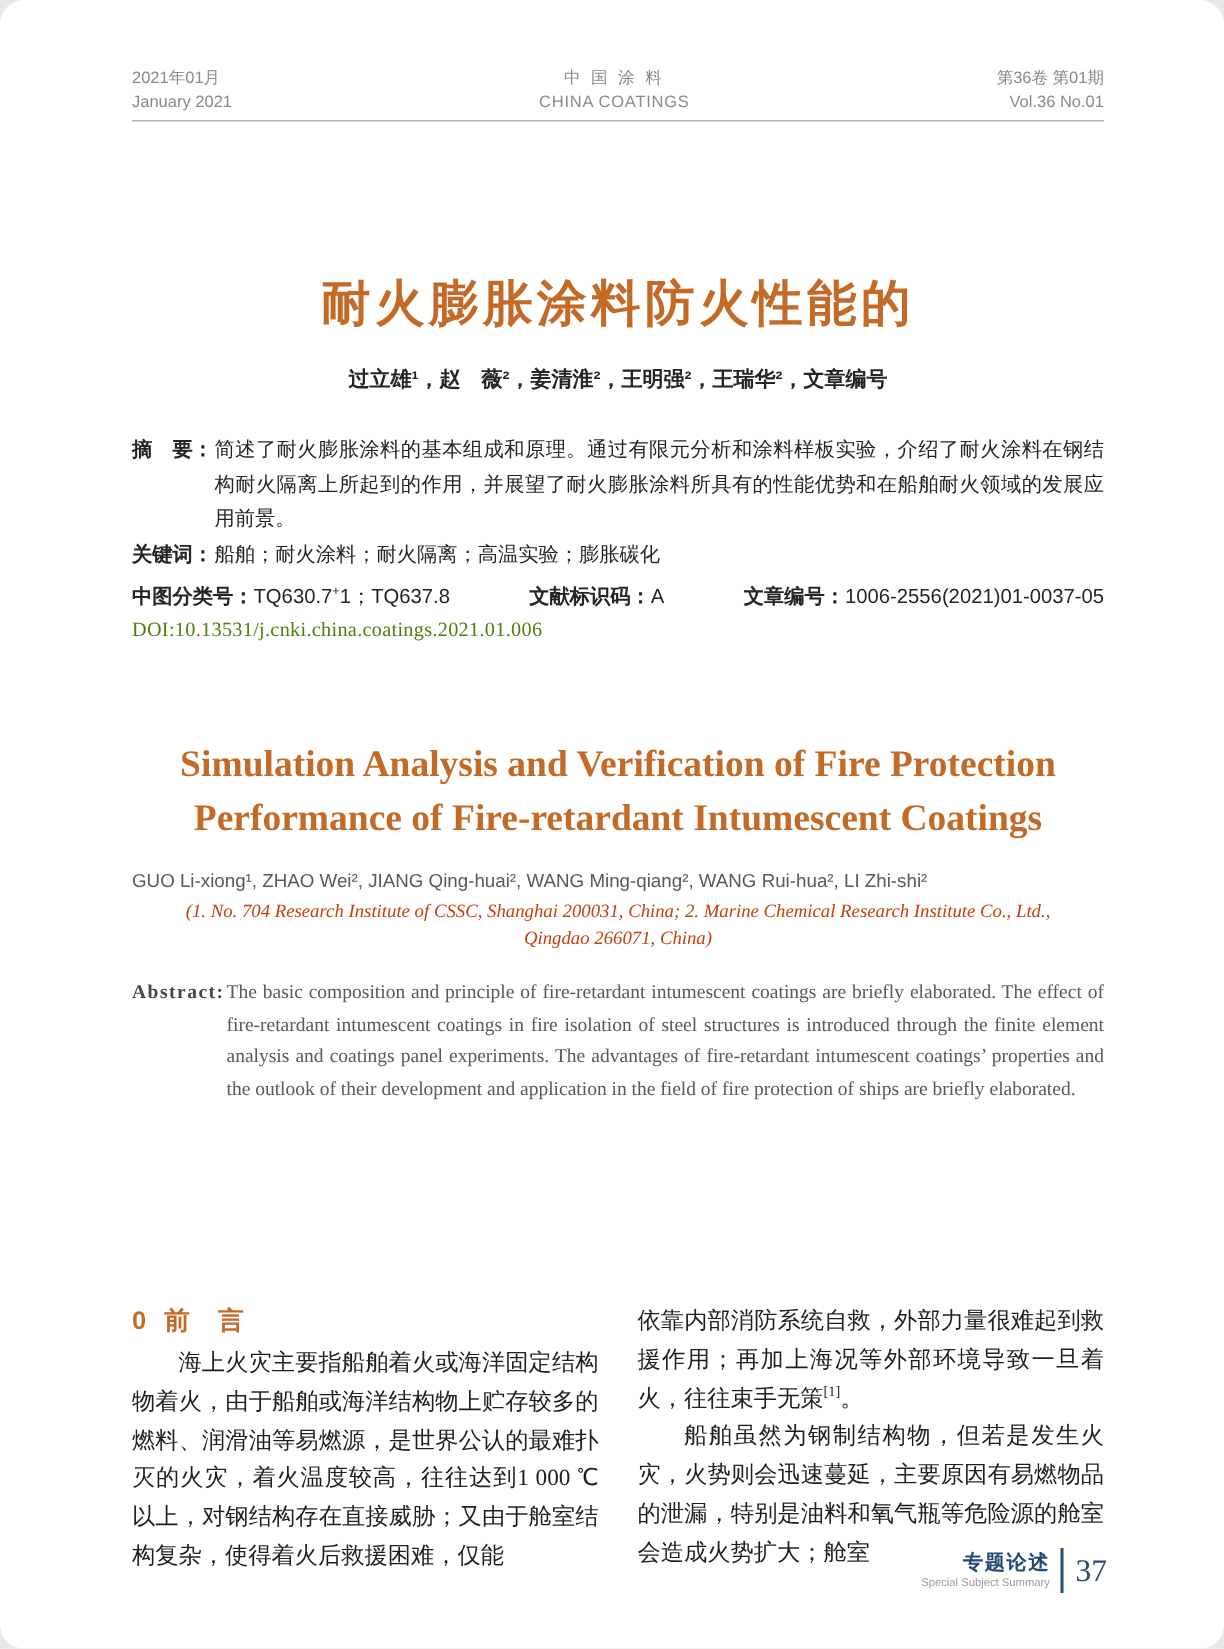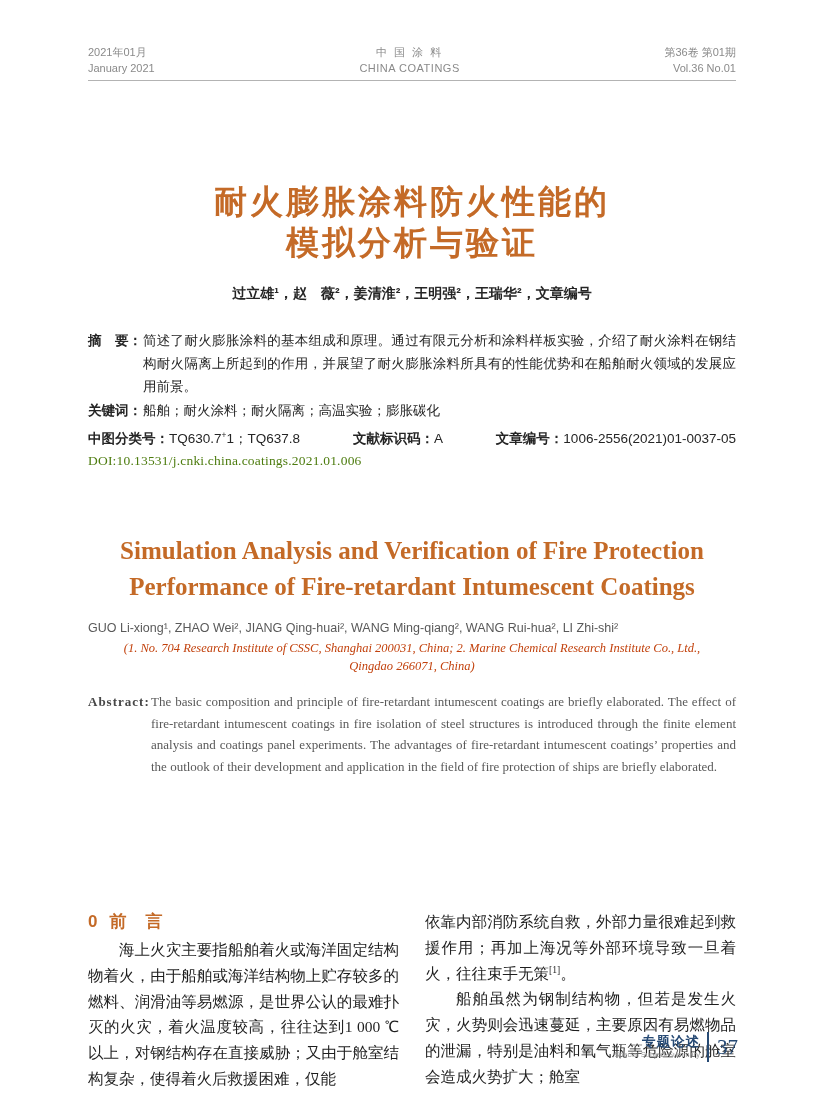--- a/index.html
+++ b/index.html
@@ -5,20 +5,21 @@
   * { margin: 0; padding: 0; box-sizing: border-box; }
   html, body { background: #e8e8e8; }
   body { font-family: "Liberation Sans", sans-serif; }
   .page {
     position: relative;
     width: 816px; height: 1099px;
     margin: 0 auto;
     background: #ffffff;
     color: #222;
     overflow: hidden;
+    border-radius: 16px;
   }
   .content { padding: 44px 80px 0 88px; }
 
   
   .runhead {
     display: flex; justify-content: space-between; align-items: flex-end;
     color: #8a8a8a; font-size: 11px; line-height: 16px;
     border-bottom: 1px solid #b3b3b3; padding-bottom: 4px;
   }
   .runhead .cell { white-space: nowrap; }
@@ -119,21 +120,20 @@
         <div class="en">CHINA COATINGS</div>
       </div>
       <div class="cell right">
         <div>第36卷 第01期</div>
         <div>Vol.36 No.01</div>
       </div>
     </div>
 
     <h1 class="title-cn">
       <div>耐火膨胀涂料防火性能的</div>
-      <div>模拟分析与验证</div>
     </h1>
 
     <div class="authors-cn">过立雄¹，赵　薇²，姜清淮²，王明强²，王瑞华²，文章编号</div>
 
     <p class="hang abstract-cn">
       <span class="hang-label">摘　要：</span>
       <span>简述了耐火膨胀涂料的基本组成和原理。通过有限元分析和涂料样板实验，介绍了耐火涂料在钢结构耐火隔离上所起到的作用，并展望了耐火膨胀涂料所具有的性能优势和在船舶耐火领域的发展应用前景。</span>
     </p>
 
     <p class="hang keywords-cn">

